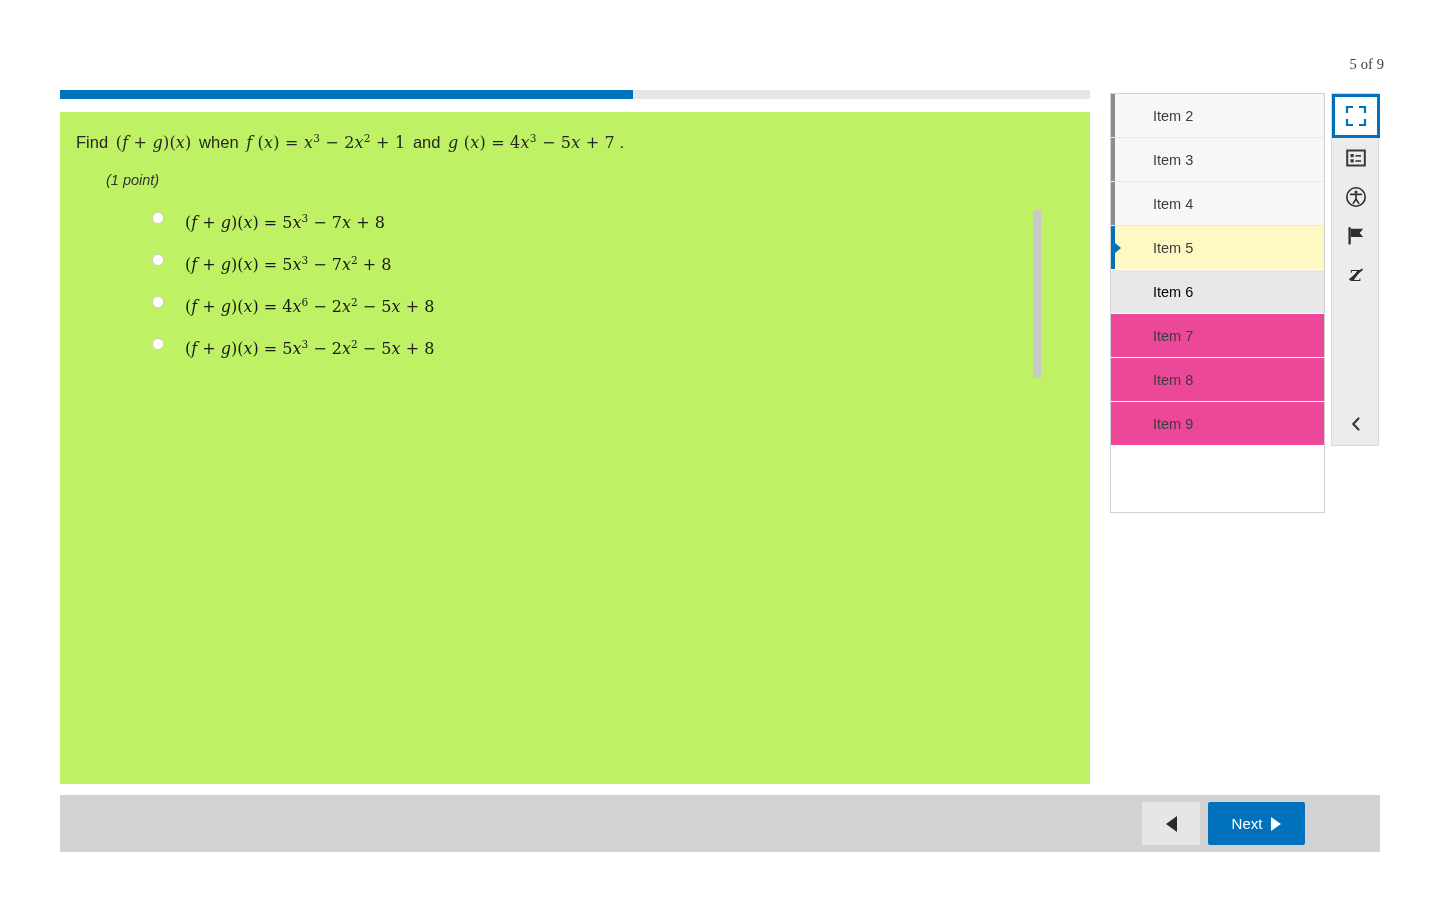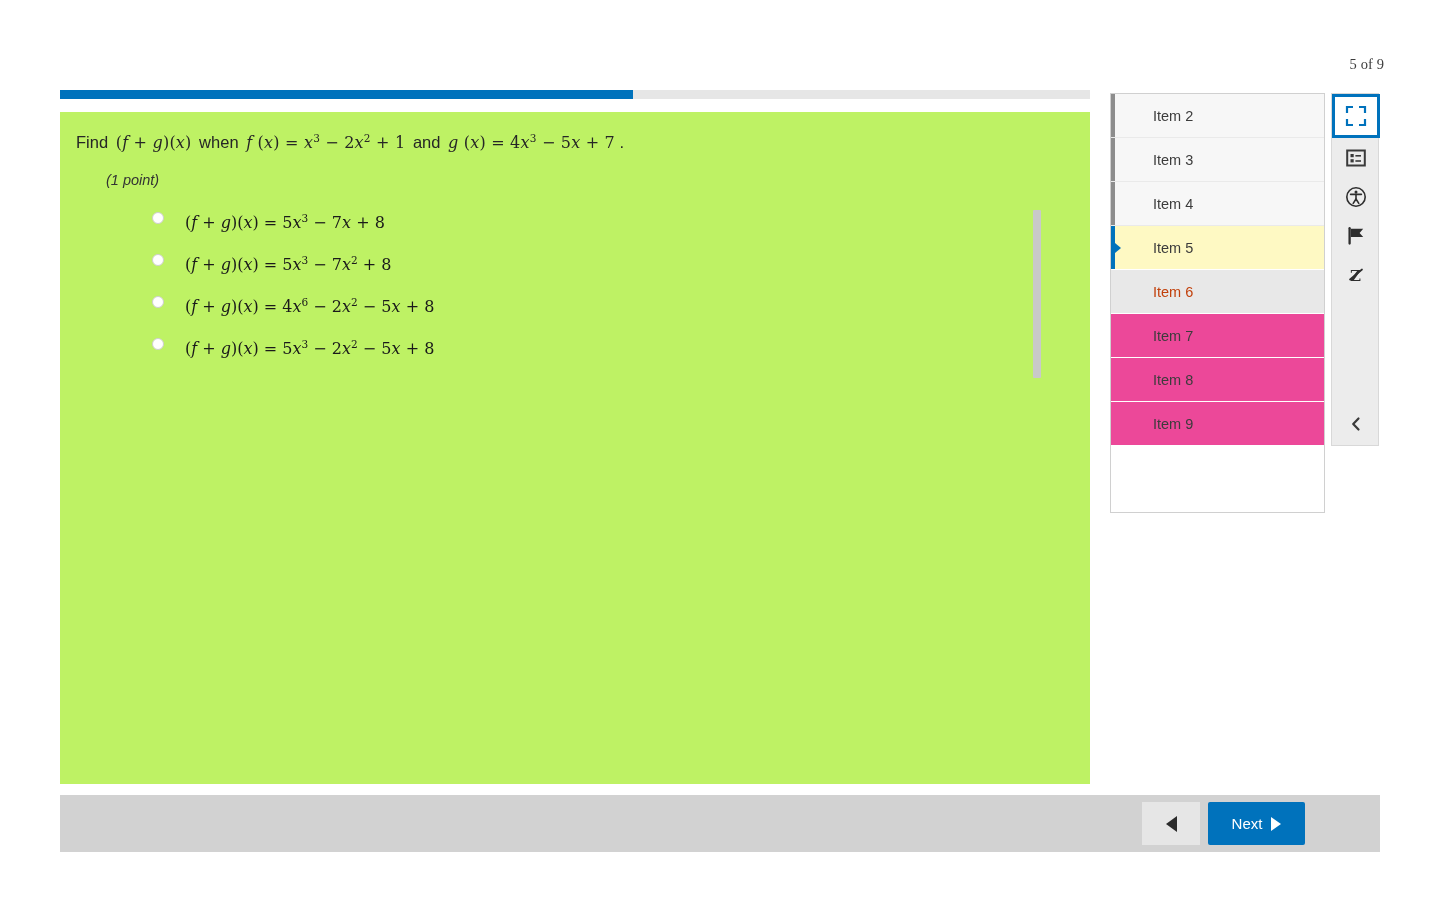--- a/index.html
+++ b/index.html
@@ -190,21 +190,21 @@
     left: 4px;
     top: 50%;
     margin-top: -5px;
     width: 0; height: 0;
     border-top: 5px solid transparent;
     border-bottom: 5px solid transparent;
     border-left: 6px solid #0072bc;
   }
   .item-row.hovered {
     background: #e8e8e8;
-    color: #c2410c;
+    color: #000000;
   }
 
   
   .tool-sidebar {
     position: absolute;
     left: 1331px;
     top: 93px;
     width: 48px;
     height: 353px;
     background: #ececec;

